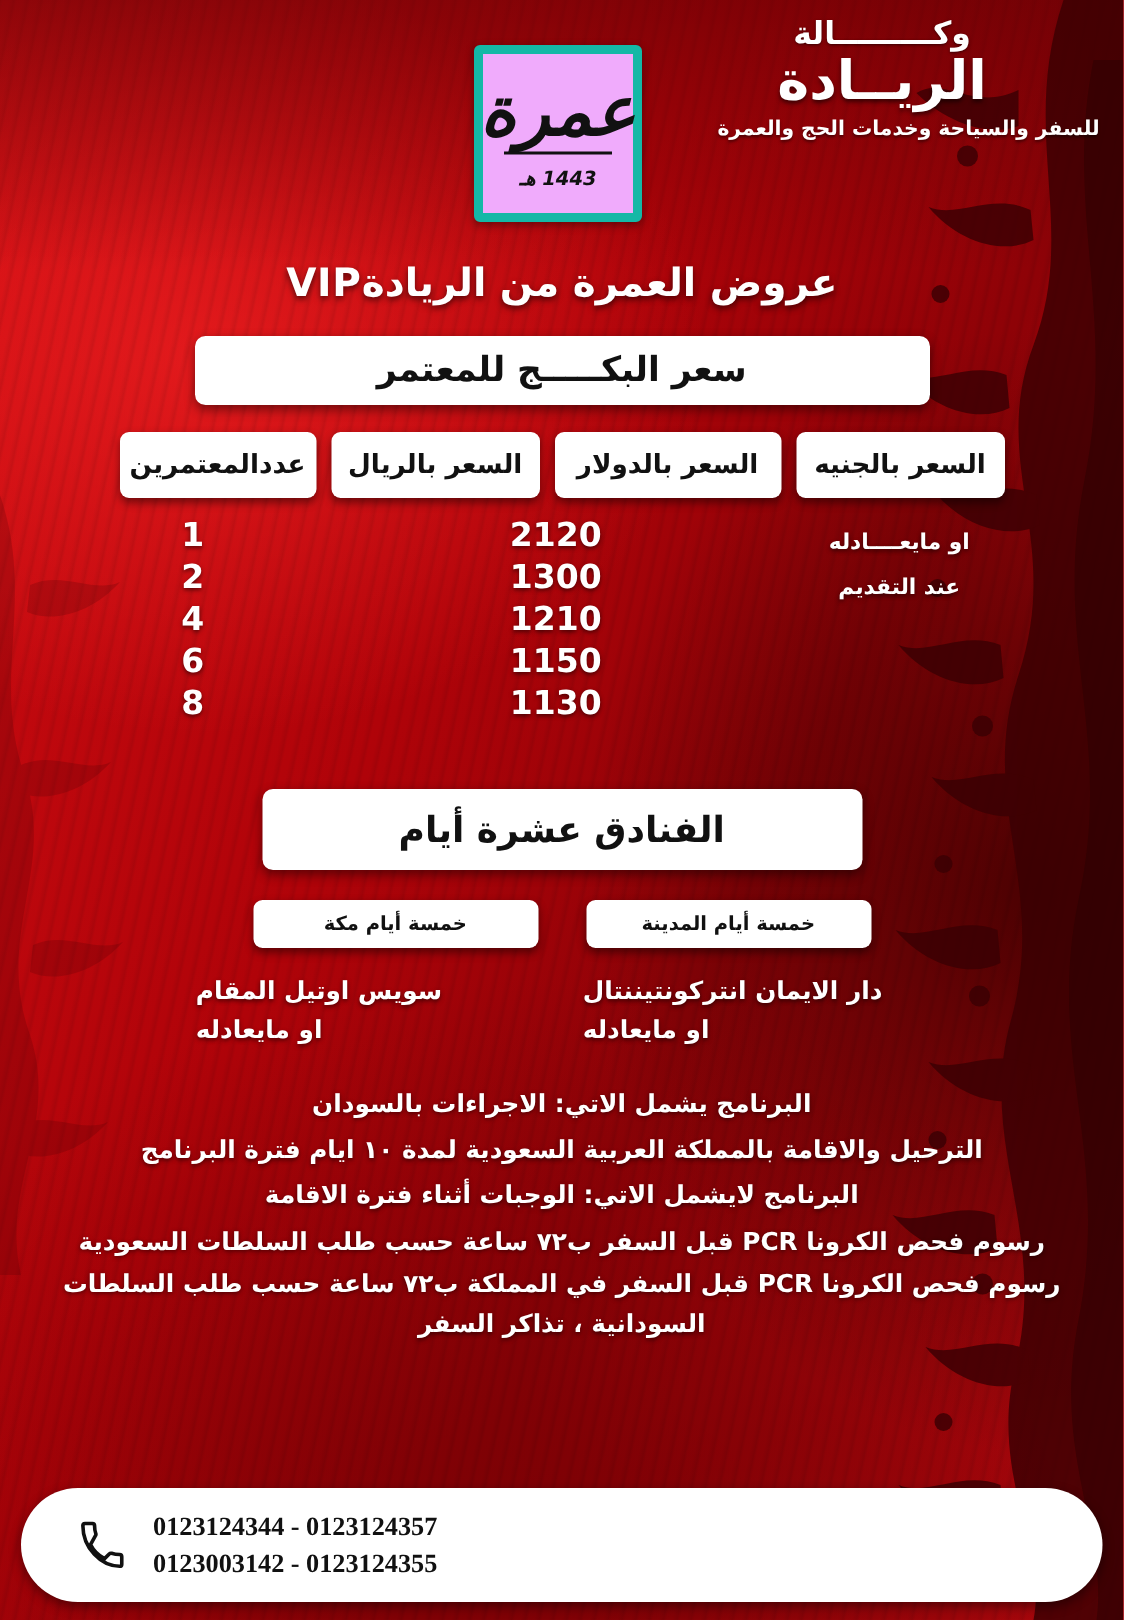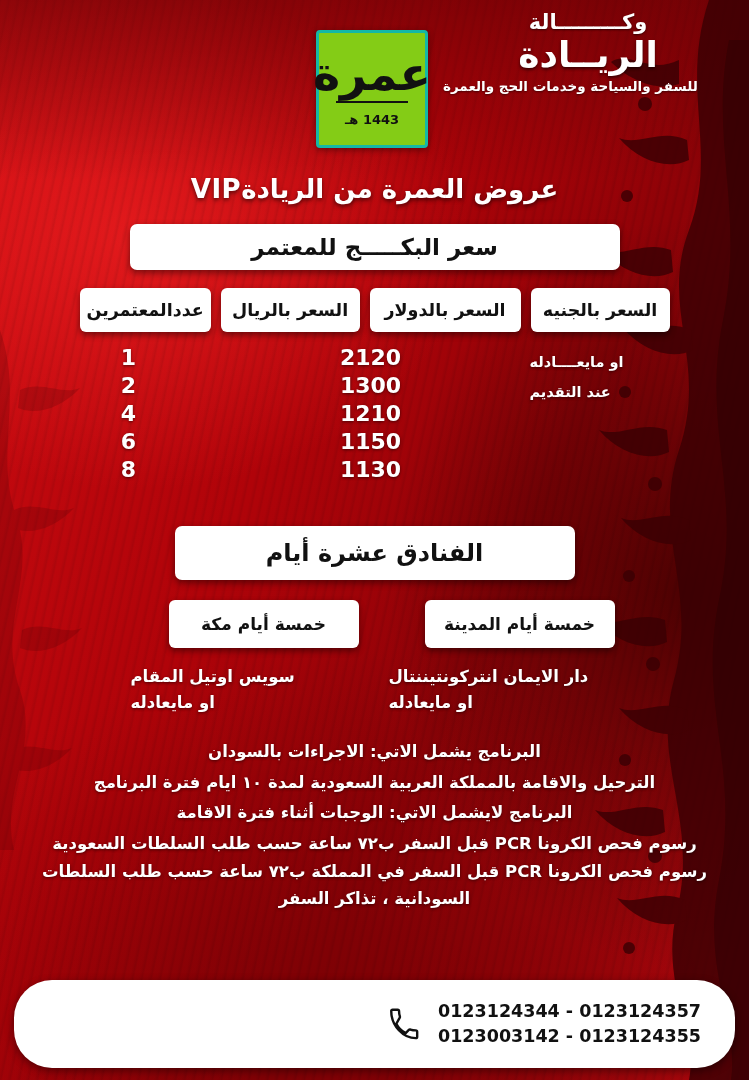--- a/index.html
+++ b/index.html
@@ -76,35 +76,36 @@
     text-shadow: 0 1px 2px rgba(0,0,0,.55);
     margin-bottom: 2px;
   }
   .agency-l2 {
     font-size: 36px; font-weight: bold; letter-spacing: 8px;
     text-align: center; color:#fff;
     text-shadow: 0 2px 3px rgba(0,0,0,.55);
     line-height: 1.05;
   }
   .agency-l3 {
-    font-size: 13.5px; font-weight: bold; text-align: left; color:#fff;
+    font-size: 13.5px; font-weight: bold; text-align: right; color:#fff;
     text-shadow: 0 1px 2px rgba(0,0,0,.5);
     margin-top: 4px;
   }
 
   .logo-box {
     position: absolute;
     top: 30px; left: 316px;
     width: 112px; height: 118px;
-    background: #84cc16;
-    border: 3px solid #14b8a6;
+    background: #f0abfc;
+    border: 6px solid #14b8a6;
     border-radius: 4px;
     display: flex; flex-direction: column;
     align-items: center; justify-content: center;
     box-shadow: 0 2px 6px rgba(0,0,0,.4);
+    font-style: italic;
   }
   .logo-glyph {
     font-size: 46px;
     font-weight: bold;
     color: #111;
     line-height: 1;
     letter-spacing: -2px;
     font-family: "DejaVu Sans", "Liberation Sans", sans-serif;
   }
   .logo-sub {
@@ -174,21 +175,21 @@
 
   .tbody {
     display: flex;
     justify-content: space-between;
     gap: 10px;
     margin-top: 12px;
     color: #ffffff;
     text-shadow: 0 1px 3px rgba(0,0,0,.55);
   }
   .col { display: flex; flex-direction: column; }
-  .col.c-pounds { width: 140px; align-items: flex-end; }
+  .col.c-pounds { width: 140px; align-items: center; }
   .col.c-dollar { width: 152px; align-items: center; }
   .col.c-riyal  { width: 140px; align-items: center; }
   .col.c-count  { width: 132px; align-items: center; }
   .cell {
     height: 28px;
     line-height: 28px;
     font-size: 22px;
     font-weight: bold;
   }
   .col.c-count .cell { text-align: center; width: 100%; padding-right: 34px; }
@@ -206,23 +207,23 @@
   }
   .hotel-pills {
     display: flex;
     justify-content: center;
     gap: 32px;
     margin-top: 20px;
   }
   .pill {
     background:#fff; border-radius:6px;
     box-shadow: 0 3px 6px rgba(0,0,0,.45);
-    width: 190px; height: 48px;
+    width: 190px; height: 32px;
     display:flex; align-items:center; justify-content:center;
-    font-size: 17px; font-weight: bold; color:#111;margin-left:34px;
+    font-size: 13px; font-weight: bold; color:#111;
   }
   .hotel-names {
     display: flex;
     justify-content: center;
     gap: 28px;
     margin-top: 16px;
     color:#fff;
     text-shadow: 0 1px 3px rgba(0,0,0,.55);
   }
   .hotel-name {
@@ -247,28 +248,29 @@
     line-height: 1.85;
   }
   .cond-line.two {
     line-height: 1.6;
   }
 
   
   .footer {
     position: absolute;
     left: 14px; right: 14px; bottom: 12px;
-    height: 88px;
+    height: 76px;
     background: #ffffff;
     border-radius: 38px;
     box-shadow: 0 3px 8px rgba(0,0,0,.45);
     display: flex;
     align-items: center;
-    justify-content: space-between;
+    justify-content: flex-end;
     padding: 0 34px;
+    font-family: Liberation Serif, serif;
   }
   .foot-phone {
     display: flex; align-items: center; gap: 14px;
     direction: ltr;
   }
   .foot-icon {
     width: 40px; height: 40px;
     display:flex; align-items:center; justify-content:center;
     color:#111;
   }

